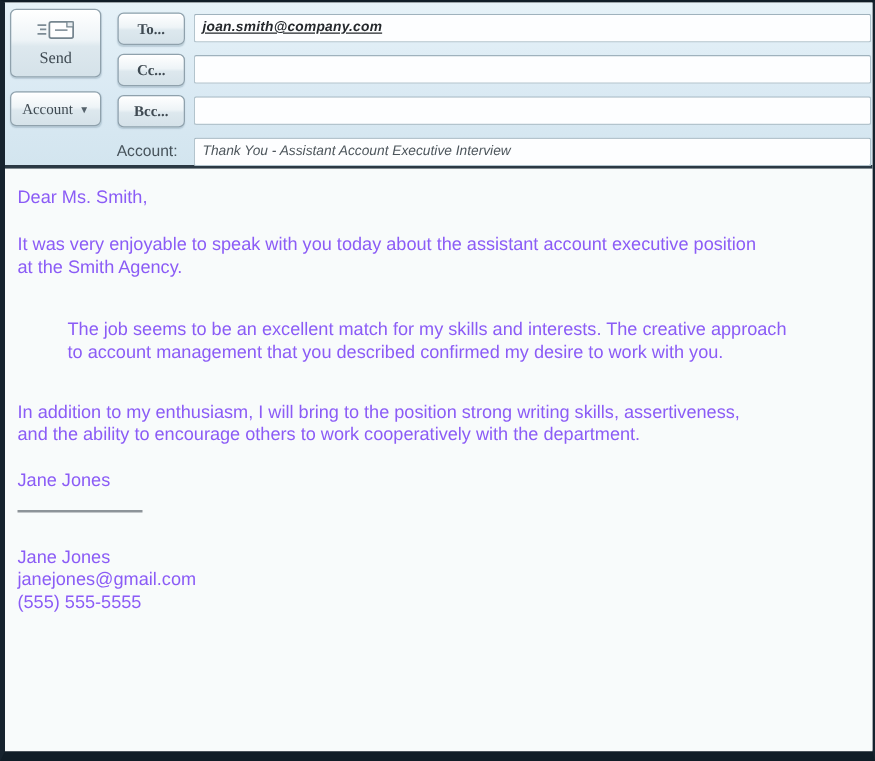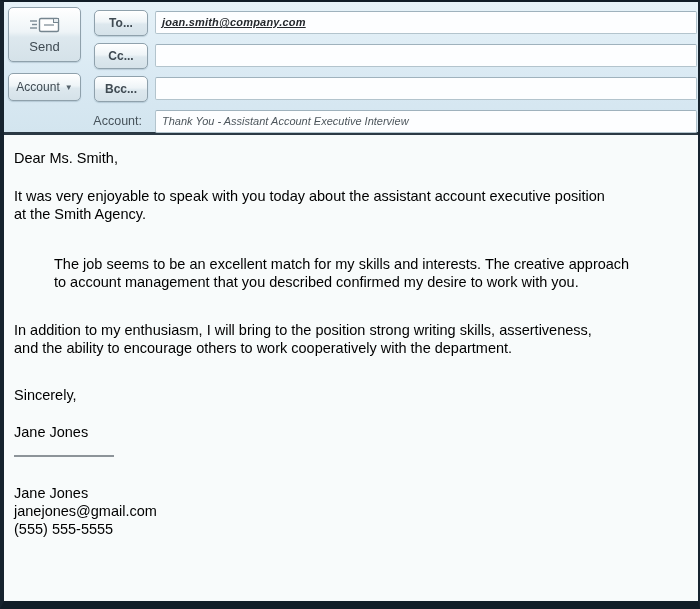--- a/index.html
+++ b/index.html
@@ -17,21 +17,21 @@
     position:relative; height:133px;
     background:linear-gradient(#e6f2f8, #d9e9f3 60%, #d3e5ef);
     border-bottom:3px solid #2b3944;
   }
 
   .btn {
     position:absolute;
     background:linear-gradient(#ffffff, #eef4f7 45%, #dde8ee 55%, #d5e2e9);
     border:1px solid #8fa1ac; border-radius:5px;
     box-shadow:inset 0 1px 0 #ffffff, 0 1px 1px rgba(80,110,130,.25);
-    color:#3f4a52; font-family:Liberation Sans, sans-serif;
+    color:#3f4a52; font-family:Liberation Serif, serif;
     cursor:default; font-size:12px;
   }
 
   .send-btn {
     left:4px; top:5px; width:73px; height:55px;
     display:flex; flex-direction:column; align-items:center; justify-content:center;
     gap:4px; font-size:13px;
   }
   .account-btn {
     left:4px; top:71px; width:73px; height:28px;
@@ -62,21 +62,21 @@
 
   .subject-label {
     position:absolute; left:50px; top:112px; width:88px; text-align:right;
     font-size:12.5px; color:#46525a;
   }
 
   
   .message-body {
     position:relative; height:465px; background:#f8fbfb;
     padding:14px 20px 0 10px;
-    font-size:14.5px; line-height:18px; color:#000000;
+    font-size:14.5px; line-height:18px; color:#8b5cf6;
     cursor:text;
   }
   .para { white-space:pre-line; position:relative; }
   .p-greeting   { margin-top:0; }
   .p-enjoyable  { margin-top:20px; }
   .p-job        { margin-top:32px;margin-left:40px; }
   .p-addition   { margin-top:30px; }
   .p-appreciate { margin-top:29px; }
   .p-closing    { margin-top:29px; }
   .p-signame    { margin-top:19px; }
@@ -135,21 +135,20 @@
   </div>
 
   <div class="message-body">
     <div class="para p-greeting">Dear Ms. Smith,</div>
     <div class="para p-enjoyable">It was very enjoyable to speak with you today about the assistant account executive position
 at the Smith Agency.</div>
     <div class="para p-job">The job seems to be an excellent match for my skills and interests. The creative approach
 to account management that you described confirmed my desire to work with you.</div>
     <div class="para p-addition">In addition to my enthusiasm, I will bring to the position strong writing skills, assertiveness,
 and the ability to encourage others to work cooperatively with the department.</div>
-    <div class="para p-closing">Sincerely,</div>
     <div class="para p-signame">Jane Jones</div>
     <div class="sig-divider"></div>
     <div class="para p-sigblock">Jane Jones
 janejones@gmail.com
 (555) 555-5555</div>
   </div>
 
 </div>
 
 </body></html>

